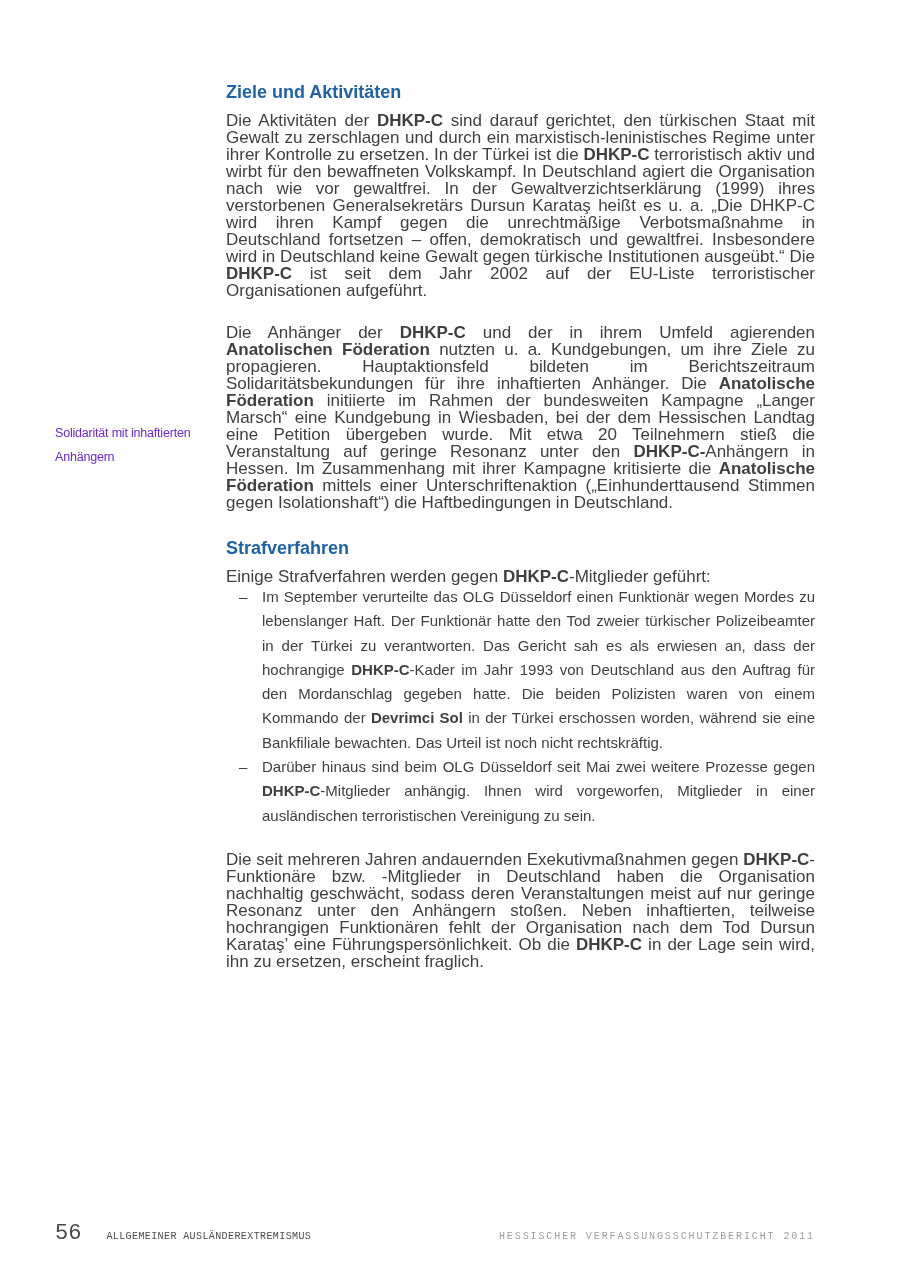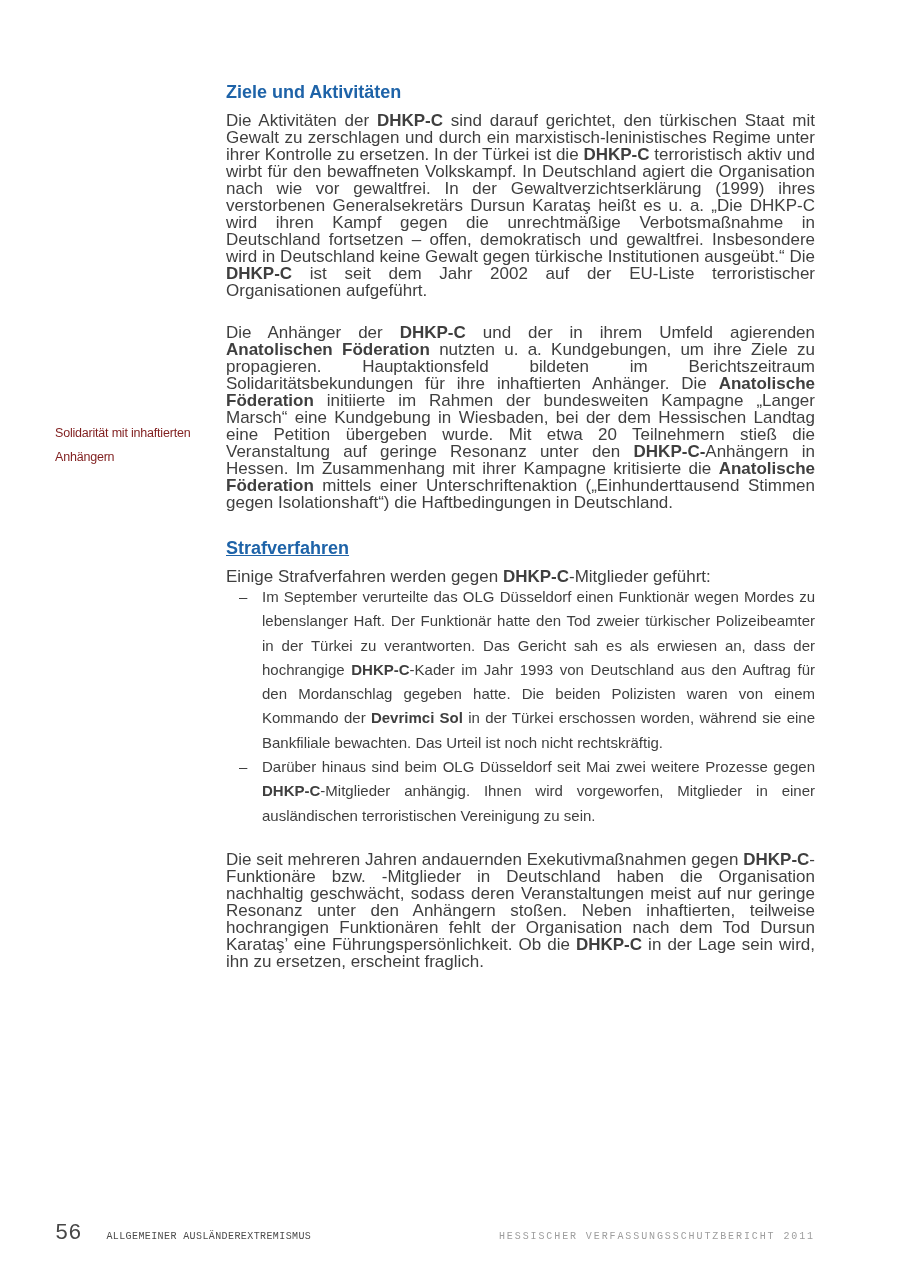--- a/index.html
+++ b/index.html
@@ -19,21 +19,21 @@
     top: 80px;
     width: 589px;
   }
   .h {
     margin: 0 0 7px 0;
     font-size: 18px;
     line-height: 25px;
     font-weight: 700;
     color: var(--accent, #1e63a8);
   }
-  .h.second { margin-top: 0; text-decoration: underline; }
+  .h.second { margin-top: 0; }
   .body {
     margin: 0 0 25px 0;
     font-size: 17px;
     line-height: 17px;
     color: var(--body-text, #3f3f3f);
     text-align: justify;
   }
   .body .b { font-weight: 700; }
   .lead { margin-bottom: 0; text-align: left; }
 
@@ -66,21 +66,21 @@
 
   
   .margin-note {
     position: absolute;
     left: 55px;
     top: 421px;
     width: 165px;
     font-size: 12.5px;
     line-height: 24.3px;
     letter-spacing: -0.2px;
-    color: #7f1d1d;
+    color: #6d28d9;
   }
 
   
   .footer {
     position: absolute;
     left: 55px;
     right: 85px;
     top: 1221px;
     display: flex;
     align-items: baseline;

